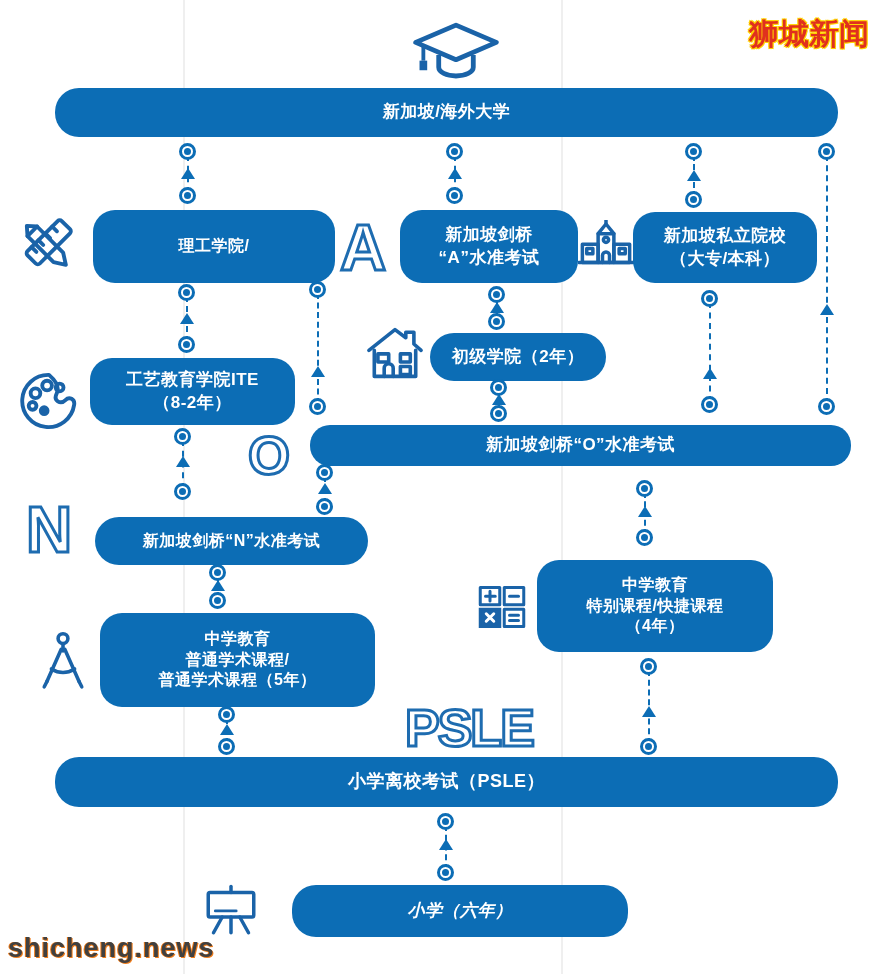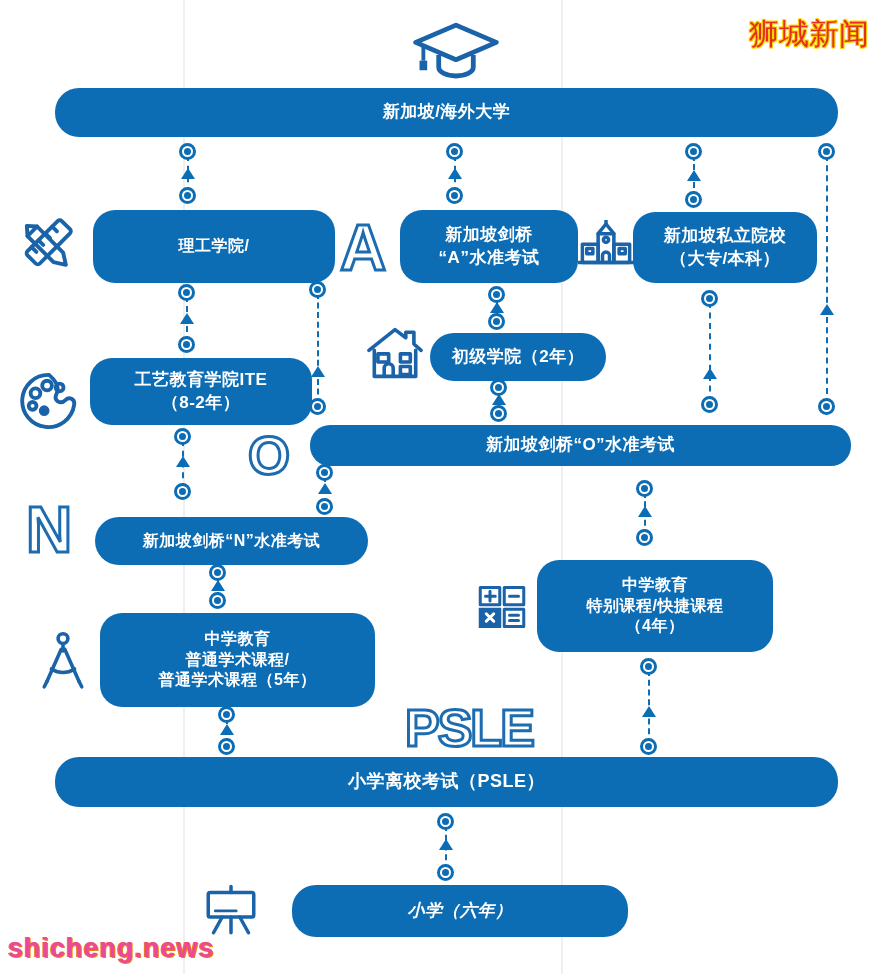--- a/index.html
+++ b/index.html
@@ -14,23 +14,23 @@
   .letter{position:absolute;font-weight:bold;color:#ffffff;-webkit-text-stroke:3px #1e6cb0;
           text-stroke:3px #1e6cb0;line-height:1;}
   .connector{position:absolute;width:18px;}
   .connector .dash{position:absolute;left:8px;width:0;border-left:2px dashed #0c6db5;}
   .connector .dot{position:absolute;left:0;width:11px;height:11px;border:3px solid #0c6db5;
                   border-radius:50%;background:#fff;display:flex;align-items:center;justify-content:center;}
   .connector .dot i{width:7px;height:7px;border-radius:50%;background:#0c6db5;display:block;}
   .connector .arrow{position:absolute;left:2px;width:0;height:0;
                     border-left:7px solid transparent;border-right:7px solid transparent;
                     border-bottom:11px solid #0c6db5;}
-  #wm-tr{position:absolute;top:14px;right:4px;font-size:30px;font-weight:normal;color:#e0301e;
+  #wm-tr{position:absolute;top:14px;right:4px;font-size:30px;font-weight:bold;color:#e0301e;
          text-shadow:1px 1px 0 #ffd400,-1px -1px 0 #ffd400,1px -1px 0 #ffd400,-1px 1px 0 #ffd400;}
-  #wm-bl{position:absolute;bottom:10px;left:8px;font-size:27px;font-weight:bold;color:#ec4899;
+  #wm-bl{position:absolute;bottom:10px;left:8px;font-size:27px;font-weight:bold;color:#404040;
          text-shadow:1px 1px 0 #ef7c1a,-1px 0 0 #ef7c1a;letter-spacing:1px;}
 </style>
 </head>
 <body>
 
 <div id="stage">
   <div id="guides">
       <div class="guide" style="left: 183px;"></div>
       <div class="guide" style="left: 561px;"></div>
     </div>
@@ -128,21 +128,21 @@
         <div>新加坡剑桥</div>
         <div>“A”水准考试</div>
       </div>
       <div class="node" style="left: 633px; top: 212px; width: 184px; height: 71px; border-radius: 22px; font-size: 17px;">
         <div>新加坡私立院校</div>
         <div>（大专/本科）</div>
       </div>
       <div class="node" style="left: 430px; top: 333px; width: 176px; height: 48px; border-radius: 24px; font-size: 17px;">
         <div>初级学院（2年）</div>
       </div>
-      <div class="node" style="left: 90px; top: 358px; width: 222px; height: 67px; border-radius: 22px; font-size: 17px;">
+      <div class="node" style="left: 90px; top: 358px; width: 205px; height: 67px; border-radius: 22px; font-size: 17px;">
         <div>工艺教育学院ITE</div>
         <div>（8-2年）</div>
       </div>
       <div class="node" style="left: 310px; top: 425px; width: 541px; height: 41px; border-radius: 20px; font-size: 17px;">
         <div>新加坡剑桥“O”水准考试</div>
       </div>
       <div class="node" style="left: 95px; top: 517px; width: 273px; height: 48px; border-radius: 24px; font-size: 16px;">
         <div>新加坡剑桥“N”水准考试</div>
       </div>
       <div class="node" style="left: 537px; top: 560px; width: 236px; height: 92px; border-radius: 22px; font-size: 16px;">

